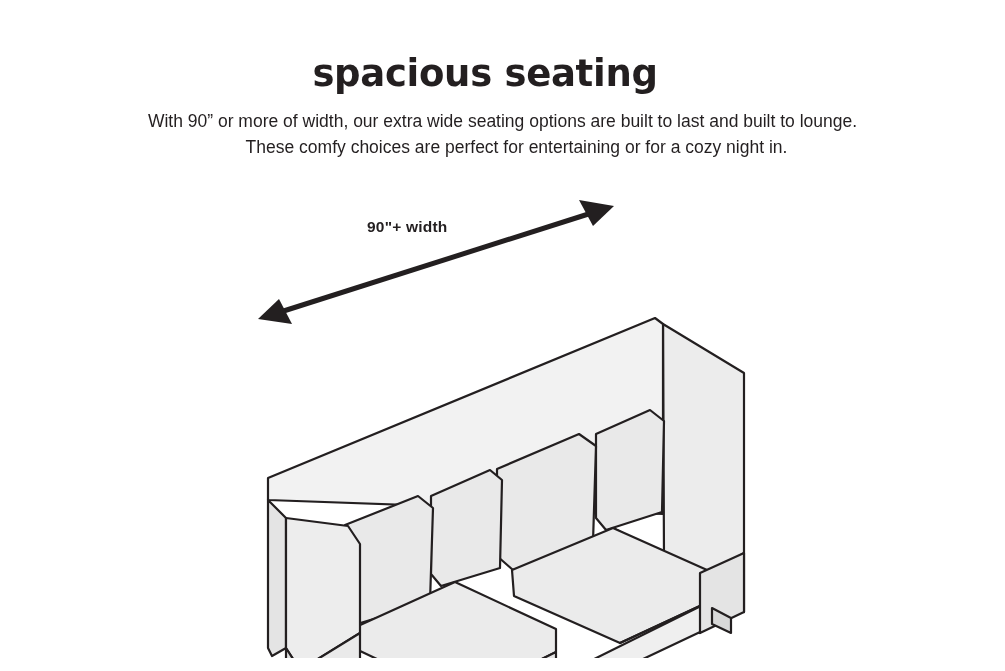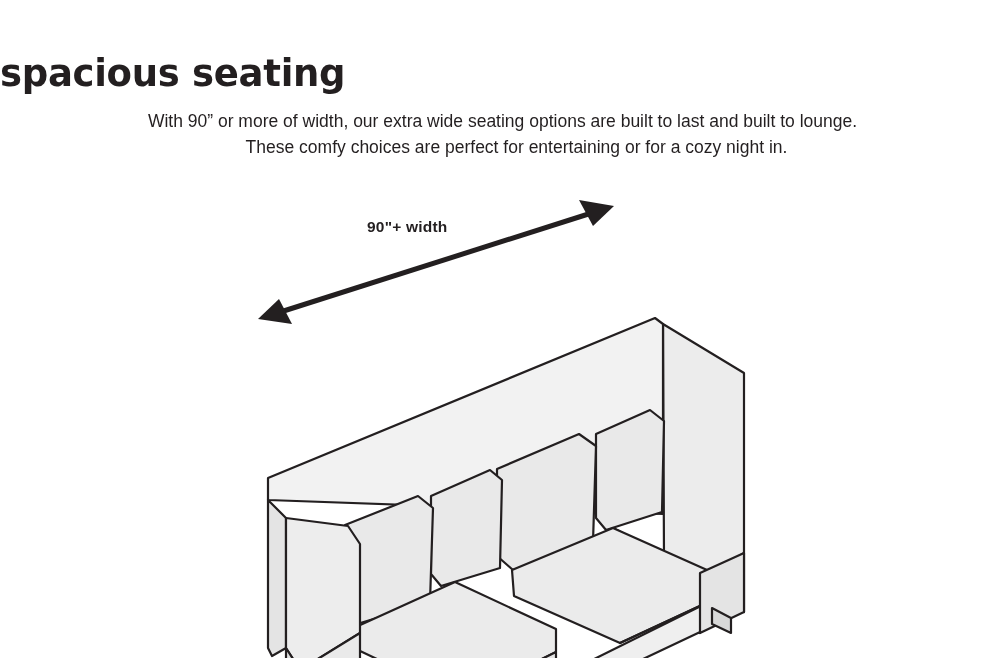--- a/index.html
+++ b/index.html
@@ -19,21 +19,21 @@
     width: 1005px;
     height: 671px;
     position: relative;
     background: #ffffff;
   }
   .headline {
     position: absolute;
     top: 52px;
     left: 0;
     width: 970px;
-    text-align: left;
+    text-align: center;
     font-size: 37px;
     font-weight: bold;
     letter-spacing: -0.3px;
     color: #231f20;
     font-family: "DejaVu Sans", sans-serif;
   }
   .subcopy {
     position: absolute;
     top: 108px;
     left: 0;

